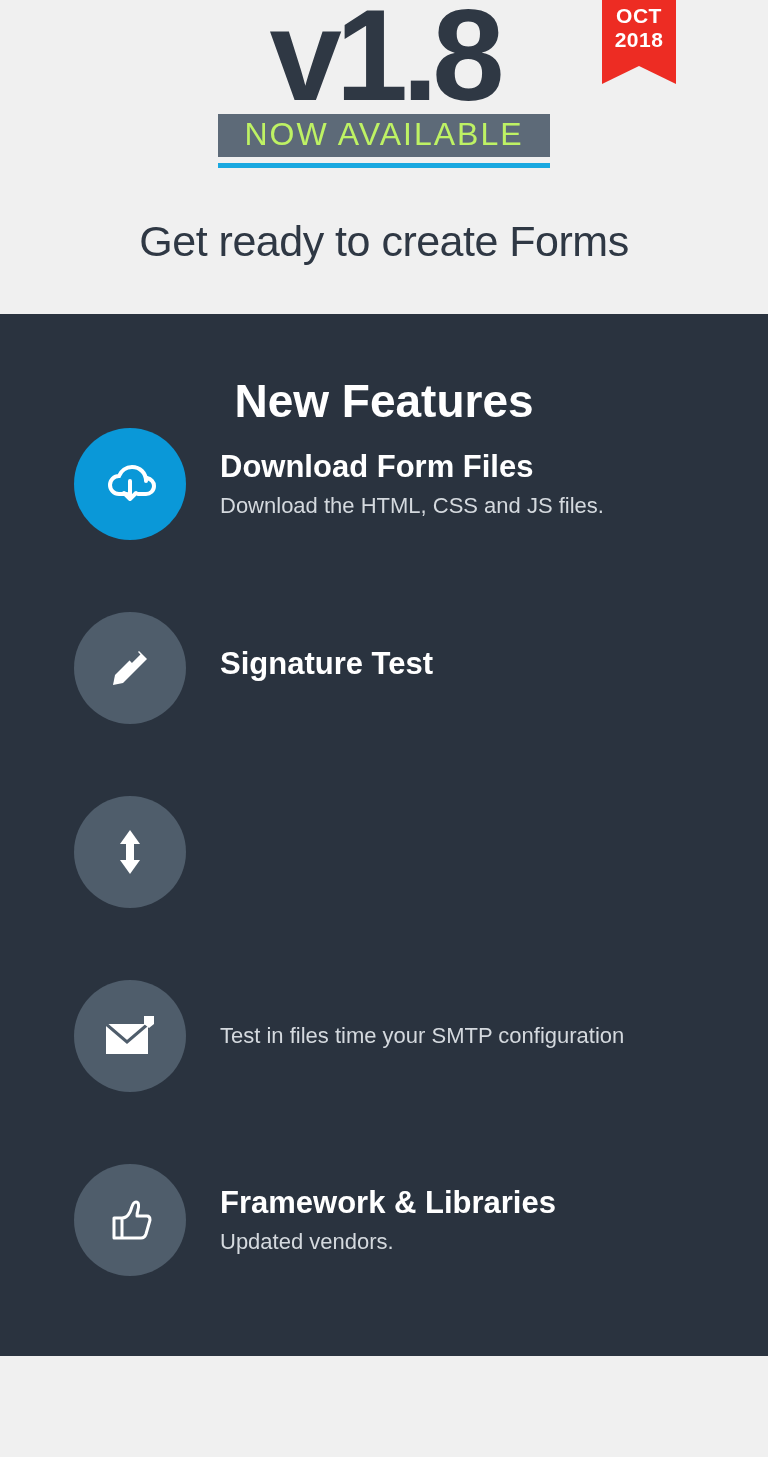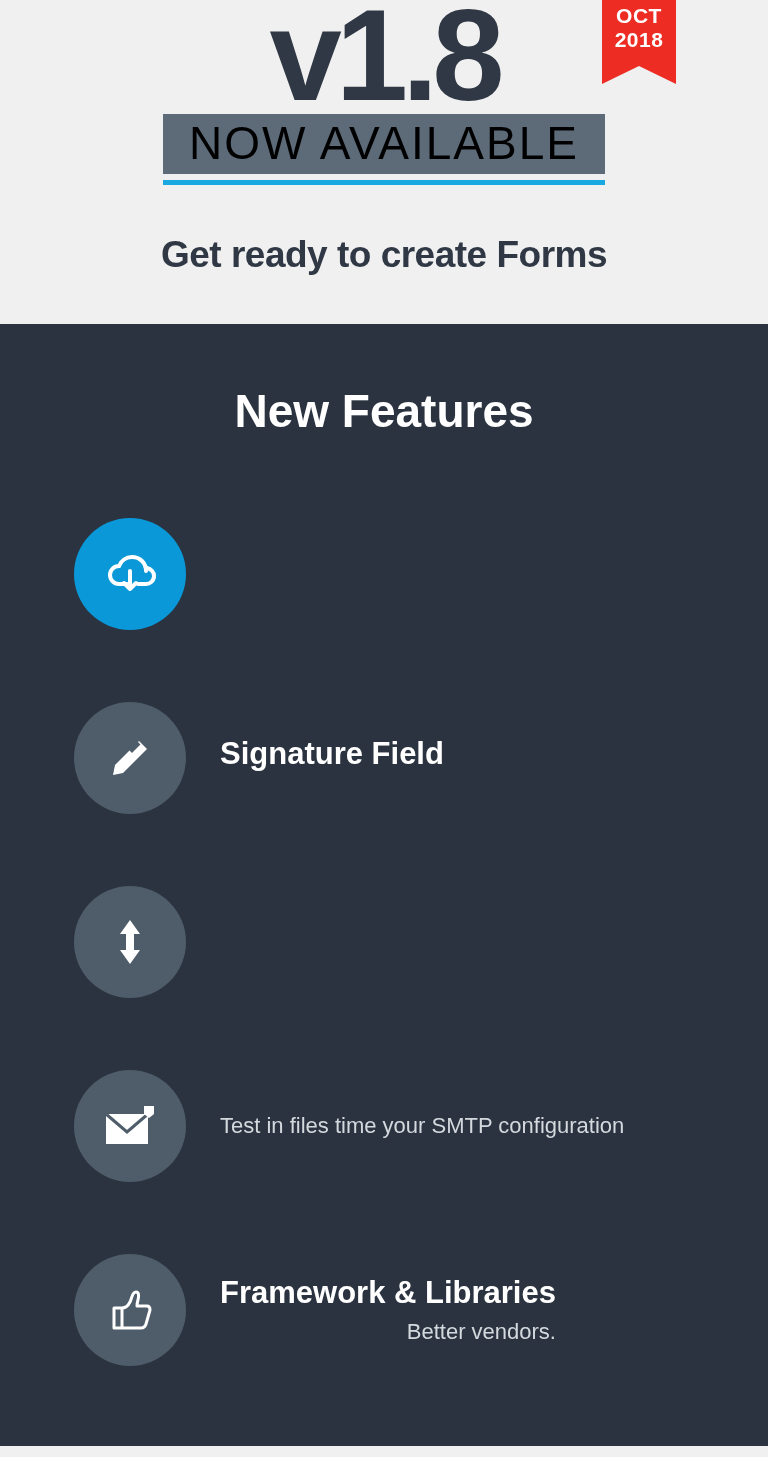--- a/index.html
+++ b/index.html
@@ -46,53 +46,52 @@
   }
   .badge-wrap {
     display: inline-block;
     padding-bottom: 6px;
     border-bottom: 5px solid #19a8e0;
     margin-top: -4px;
   }
   .badge {
     display: inline-block;
     background: #5d6a78;
-    color: #000000;
-    font-size: 46px;
+    color: #bef264;
+    font-size: 32px;
     font-weight: 400;
     letter-spacing: 2px;
     padding: 2px 26px 4px;
   }
   .tagline {
     margin-top: 50px;
     color: #2f3844;
-    font-size: 37px;
-    font-weight: 700;
+    font-size: 43px;
+    font-weight: 400;
     line-height: 1.08;
     letter-spacing: -0.5px;
   }
   .features {
     background: #2a333f;
     color: #fff;
     padding: 60px 50px 80px;
   }
   .features-title {
     text-align: center;
     font-size: 46px;
     font-weight: 700;
-    margin-bottom: 80px;
   }
   .feature {
     display: flex;
     align-items: center;
     margin-bottom: 72px;
     gap: 34px;
     padding-left: 24px;
   }
-  .feature:last-child { margin-bottom: 0; text-align: right; }
+  .feature:last-child { margin-bottom: 0; }
   .icon-circle {
     width: 112px;
     height: 112px;
     border-radius: 50%;
     display: flex;
     align-items: center;
     justify-content: center;
     flex-shrink: 0;
   }
   .blue { background: #0a98d8; }
@@ -130,31 +129,35 @@
   <h2 class="features-title">New Features</h2>
 
   <div class="feature">
     <div class="icon-circle blue">
       <svg width="56" height="50" viewBox="0 0 56 50" fill="none">
         <path d="M44 22c0-8-6-14-14-14-6 0-11 4-13 9-5 0-9 4-9 9 0 5 4 9 9 9h8" stroke="#fff" stroke-width="4" fill="none" stroke-linecap="round"></path>
         <path d="M36 35h8c4 0 8-3 8-8 0-4-3-7-7-8" stroke="#fff" stroke-width="4" fill="none" stroke-linecap="round"></path>
         <path d="M28 22v18M22 34l6 6 6-6" stroke="#fff" stroke-width="4" fill="none" stroke-linecap="round" stroke-linejoin="round"></path>
       </svg>
     </div>
+    <div class="feature-text">
+      <h3>Download Form Files</h3>
+      <p>Download the HTML, CSS and JS files.</p>
+    </div>
   </div>
 
   <div class="feature">
     <div class="icon-circle grey">
       <svg width="42" height="42" viewBox="0 0 42 42">
         <path d="M30 4l8 8-24 24-10 2 2-10z" fill="#fff"></path>
         <rect x="28" y="6" width="4" height="12" transform="rotate(45 30 6)" fill="#4f5d6b"></rect>
       </svg>
     </div>
     <div class="feature-text">
-      <h3>Signature Field</h3>
+      <h3>Signature Test</h3>
     </div>
   </div>
 
   <div class="feature">
     <div class="icon-circle grey">
       <svg width="28" height="48" viewBox="0 0 28 48">
         <path d="M14 2 L24 16 L4 16 Z" fill="#fff"></path>
         <rect x="10" y="16" width="8" height="16" fill="#fff"></rect>
         <path d="M14 46 L24 32 L4 32 Z" fill="#fff"></path>
       </svg>
@@ -176,17 +179,17 @@
   </div>
 
   <div class="feature">
     <div class="icon-circle grey">
       <svg width="44" height="44" viewBox="0 0 44 44">
         <path d="M6 20h8v20H6z M14 20c3 0 6-2 8-6 2-4 2-10 6-10 3 0 3 4 2 8-1 3-1 6-1 6h10c2 0 3 2 3 4l-4 14c-1 3-3 4-5 4H14z" fill="none" stroke="#fff" stroke-width="3" stroke-linejoin="round"></path>
       </svg>
     </div>
     <div class="feature-text">
       <h3>Framework &amp; Libraries</h3>
-      <p>Better vendors.</p>
+      <p>Updated vendors.</p>
     </div>
   </div>
 
 </div>
 
 </body></html>

